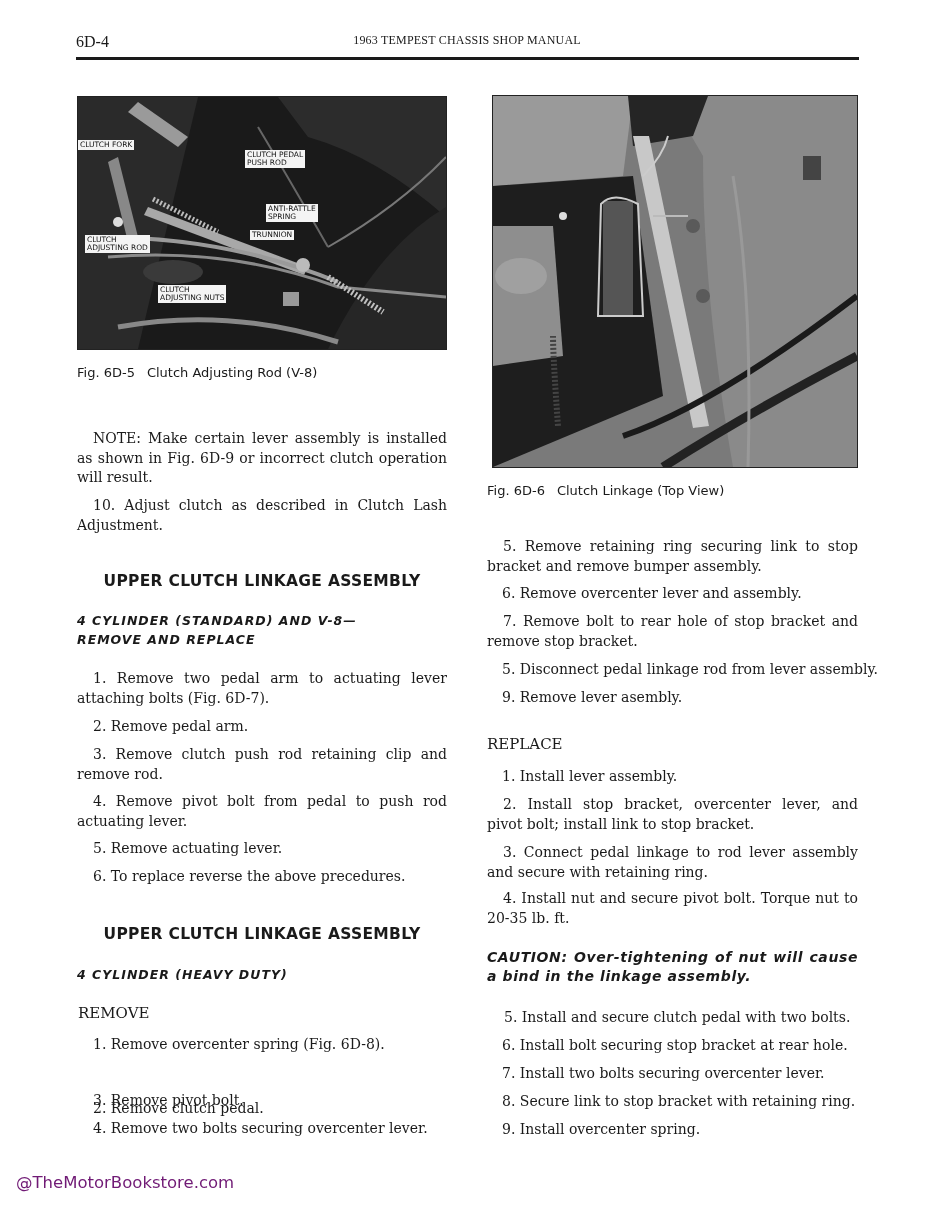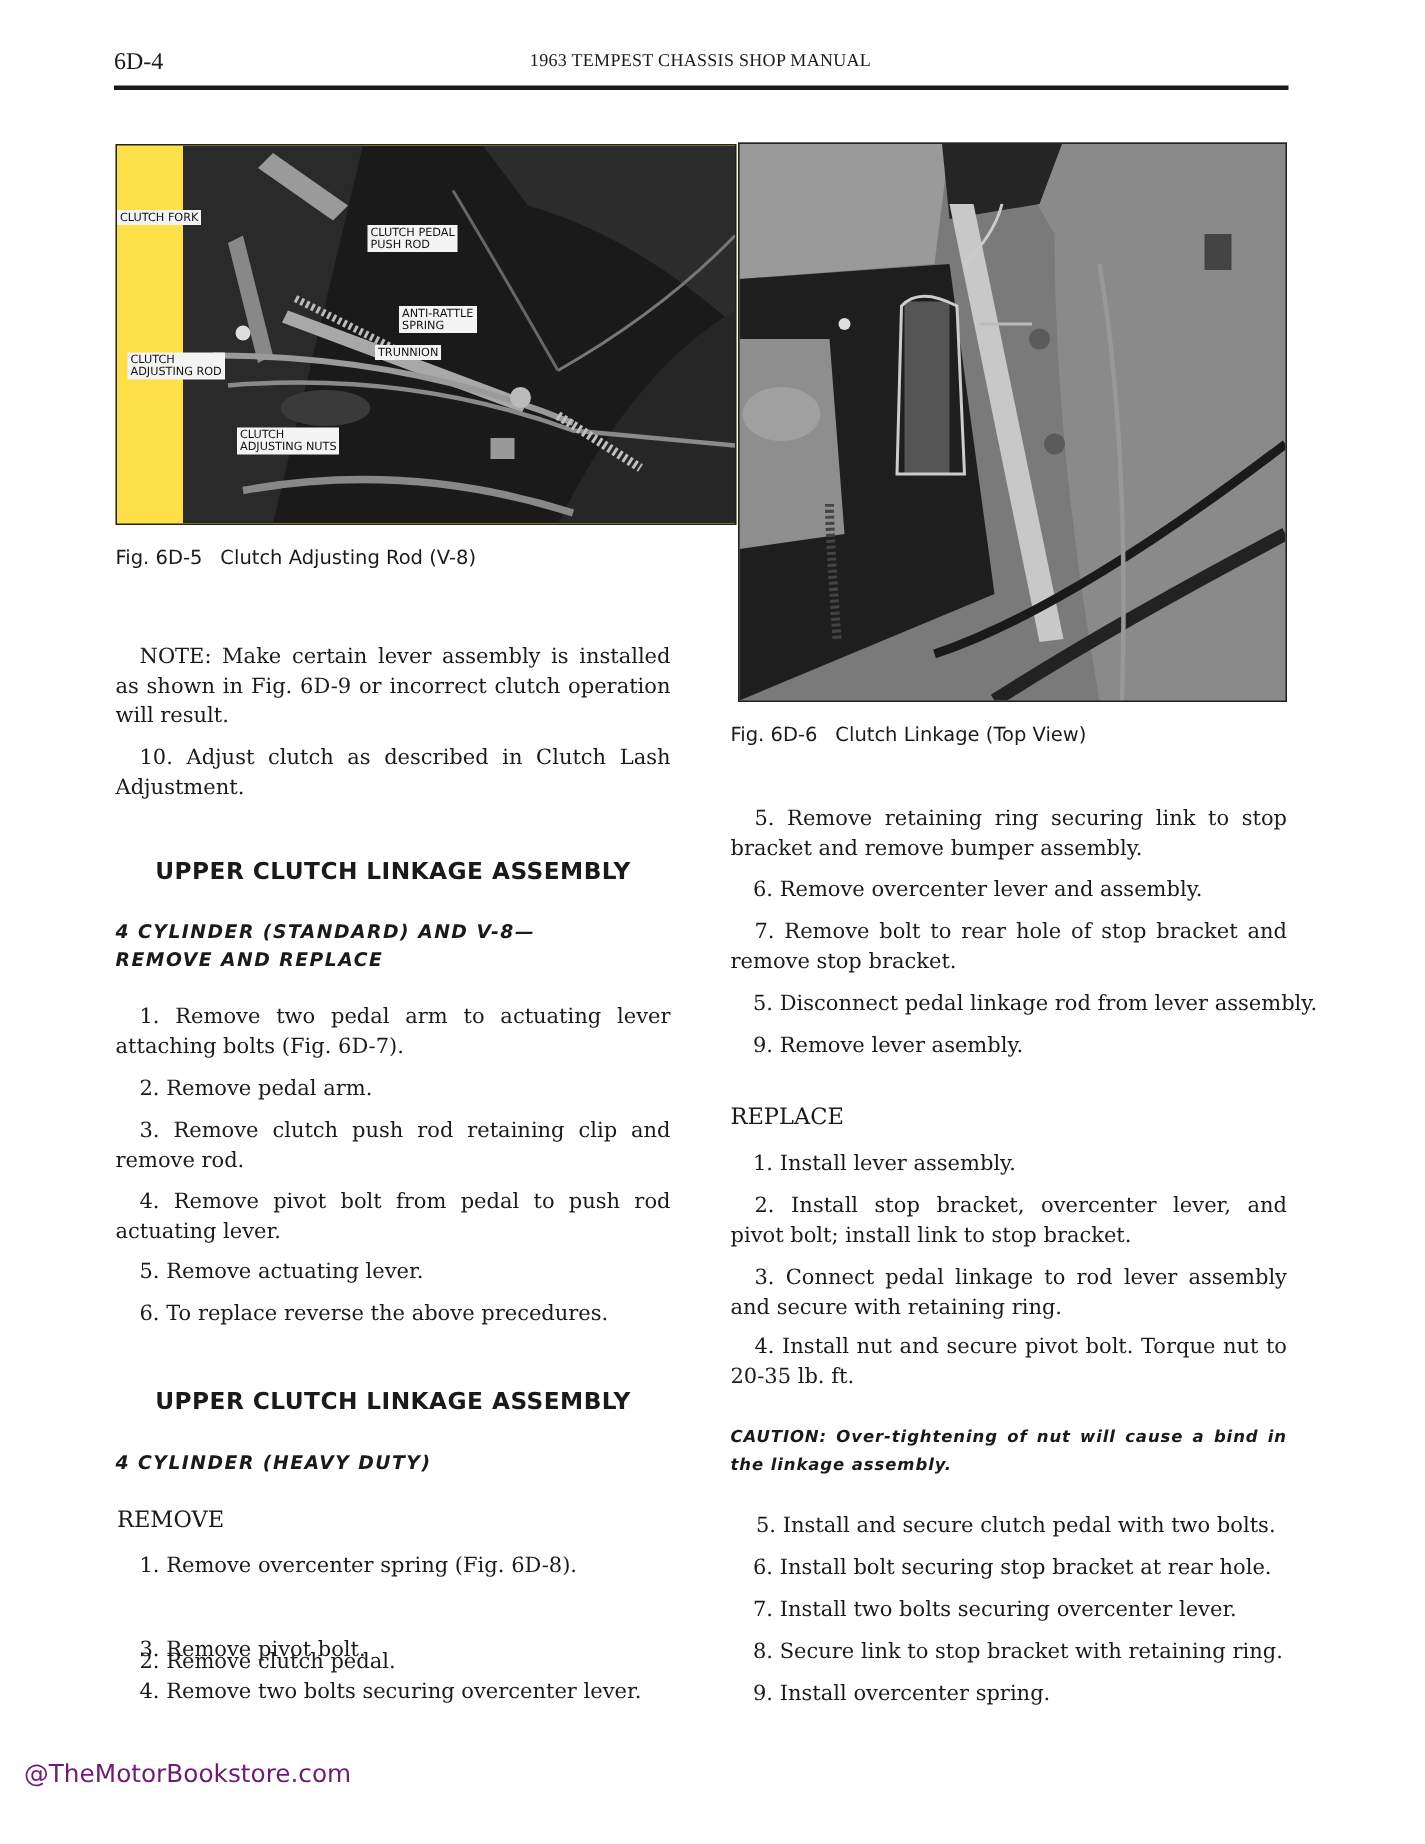--- a/index.html
+++ b/index.html
@@ -22,33 +22,33 @@
 
     .caption { position: absolute; font-family: "DejaVu Sans", sans-serif; font-size: 13px; text-align: left; }
     .caption .fig { margin-right: 12px; }
 
     .p { position: absolute; font-size: 14px; line-height: 19.5px; text-align: justify; text-align-last: left; }
     .p.indent { text-indent: 16px; }
     .step { position: absolute; font-size: 14px; line-height: 19.5px; }
     .section-title { position: absolute; font-family: "DejaVu Sans", sans-serif; font-weight: bold; font-size: 15.5px; letter-spacing: 0.3px; text-align: center; }
     .subhead { position: absolute; font-family: "DejaVu Sans", sans-serif; font-weight: bold; font-style: italic; font-size: 12.5px; line-height: 19px; letter-spacing: 1px; }
     .plain-head { position: absolute; font-size: 15px; }
-    .caution { position: absolute; font-family: "DejaVu Sans", sans-serif; font-weight: bold; font-style: italic; font-size: 11px; line-height: 19px; letter-spacing: 0.6px; text-align: justify; text-align-last: left; }
+    .caution { position: absolute; font-family: "DejaVu Sans", sans-serif; font-weight: bold; font-style: italic; font-size: 14px; line-height: 19px; letter-spacing: 0.6px; text-align: justify; text-align-last: left; }
     .watermark { position: absolute; left: 16px; top: 1173px; font-family: "DejaVu Sans", sans-serif; font-size: 16.5px; color: #701a75; }
   </style>
 </head>
 <body>
 
 <div class="header">
   <span class="page-num">6D-4</span>
   <span class="running-title">1963 TEMPEST CHASSIS SHOP MANUAL</span>
 </div>
 <div class="rule"></div>
 
-<div class="photo" style="left:77px; top:96px; width:368px; height:252px; background:#fde047;padding-left:44px;">
+<div class="photo" style="left:77px; top:96px; width:368px; height:252px; background:#c2410c;">
   <svg viewBox="0 0 368 252" preserveAspectRatio="none">
     <rect width="368" height="252" fill="#1a1a1a"></rect>
     <path d="M0,0 L120,0 L60,252 L0,252 Z" fill="#2a2a2a"></path>
     <path d="M200,0 L368,0 L368,120 Q300,60 230,40 Z" fill="#2c2c2c"></path>
     <path d="M250,252 Q300,150 368,110 L368,252 Z" fill="#262626"></path>
     <path d="M60,5 L110,40 L100,50 L50,15 Z" fill="#9a9a9a"></path>
     <path d="M40,60 L60,140 L50,145 L30,65 Z" fill="#888"></path>
     <path d="M70,110 L230,170 L226,178 L66,118 Z" fill="#a8a8a8"></path>
     <path d="M75,102 L140,135" stroke="#bbb" stroke-width="5" stroke-dasharray="2,2"></path>
     <path d="M20,140 Q150,140 260,185" stroke="#9a9a9a" stroke-width="4" fill="none"></path>

